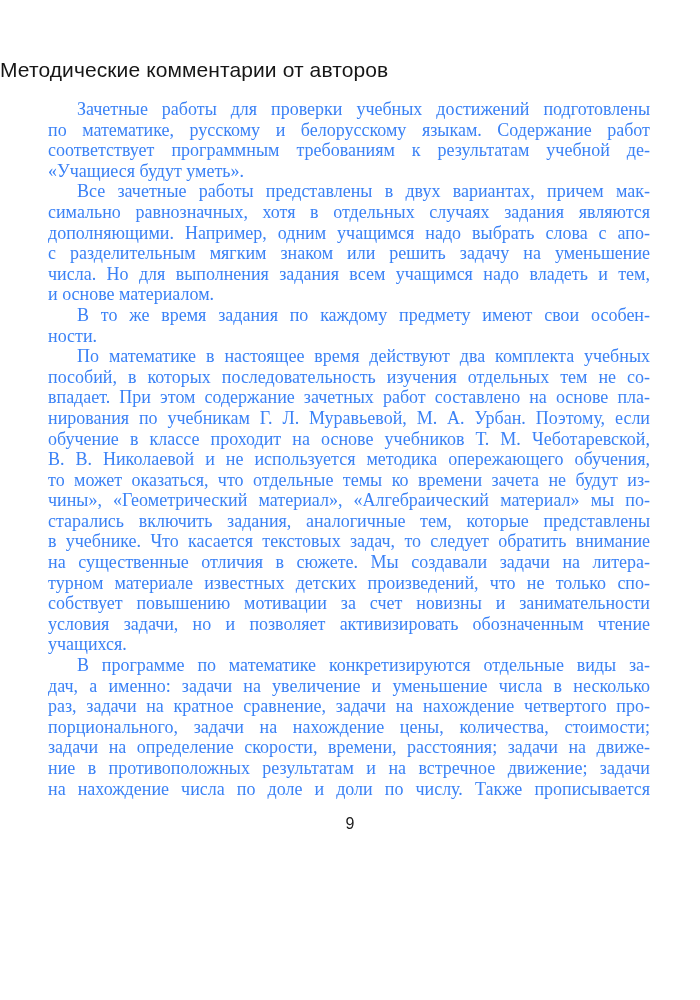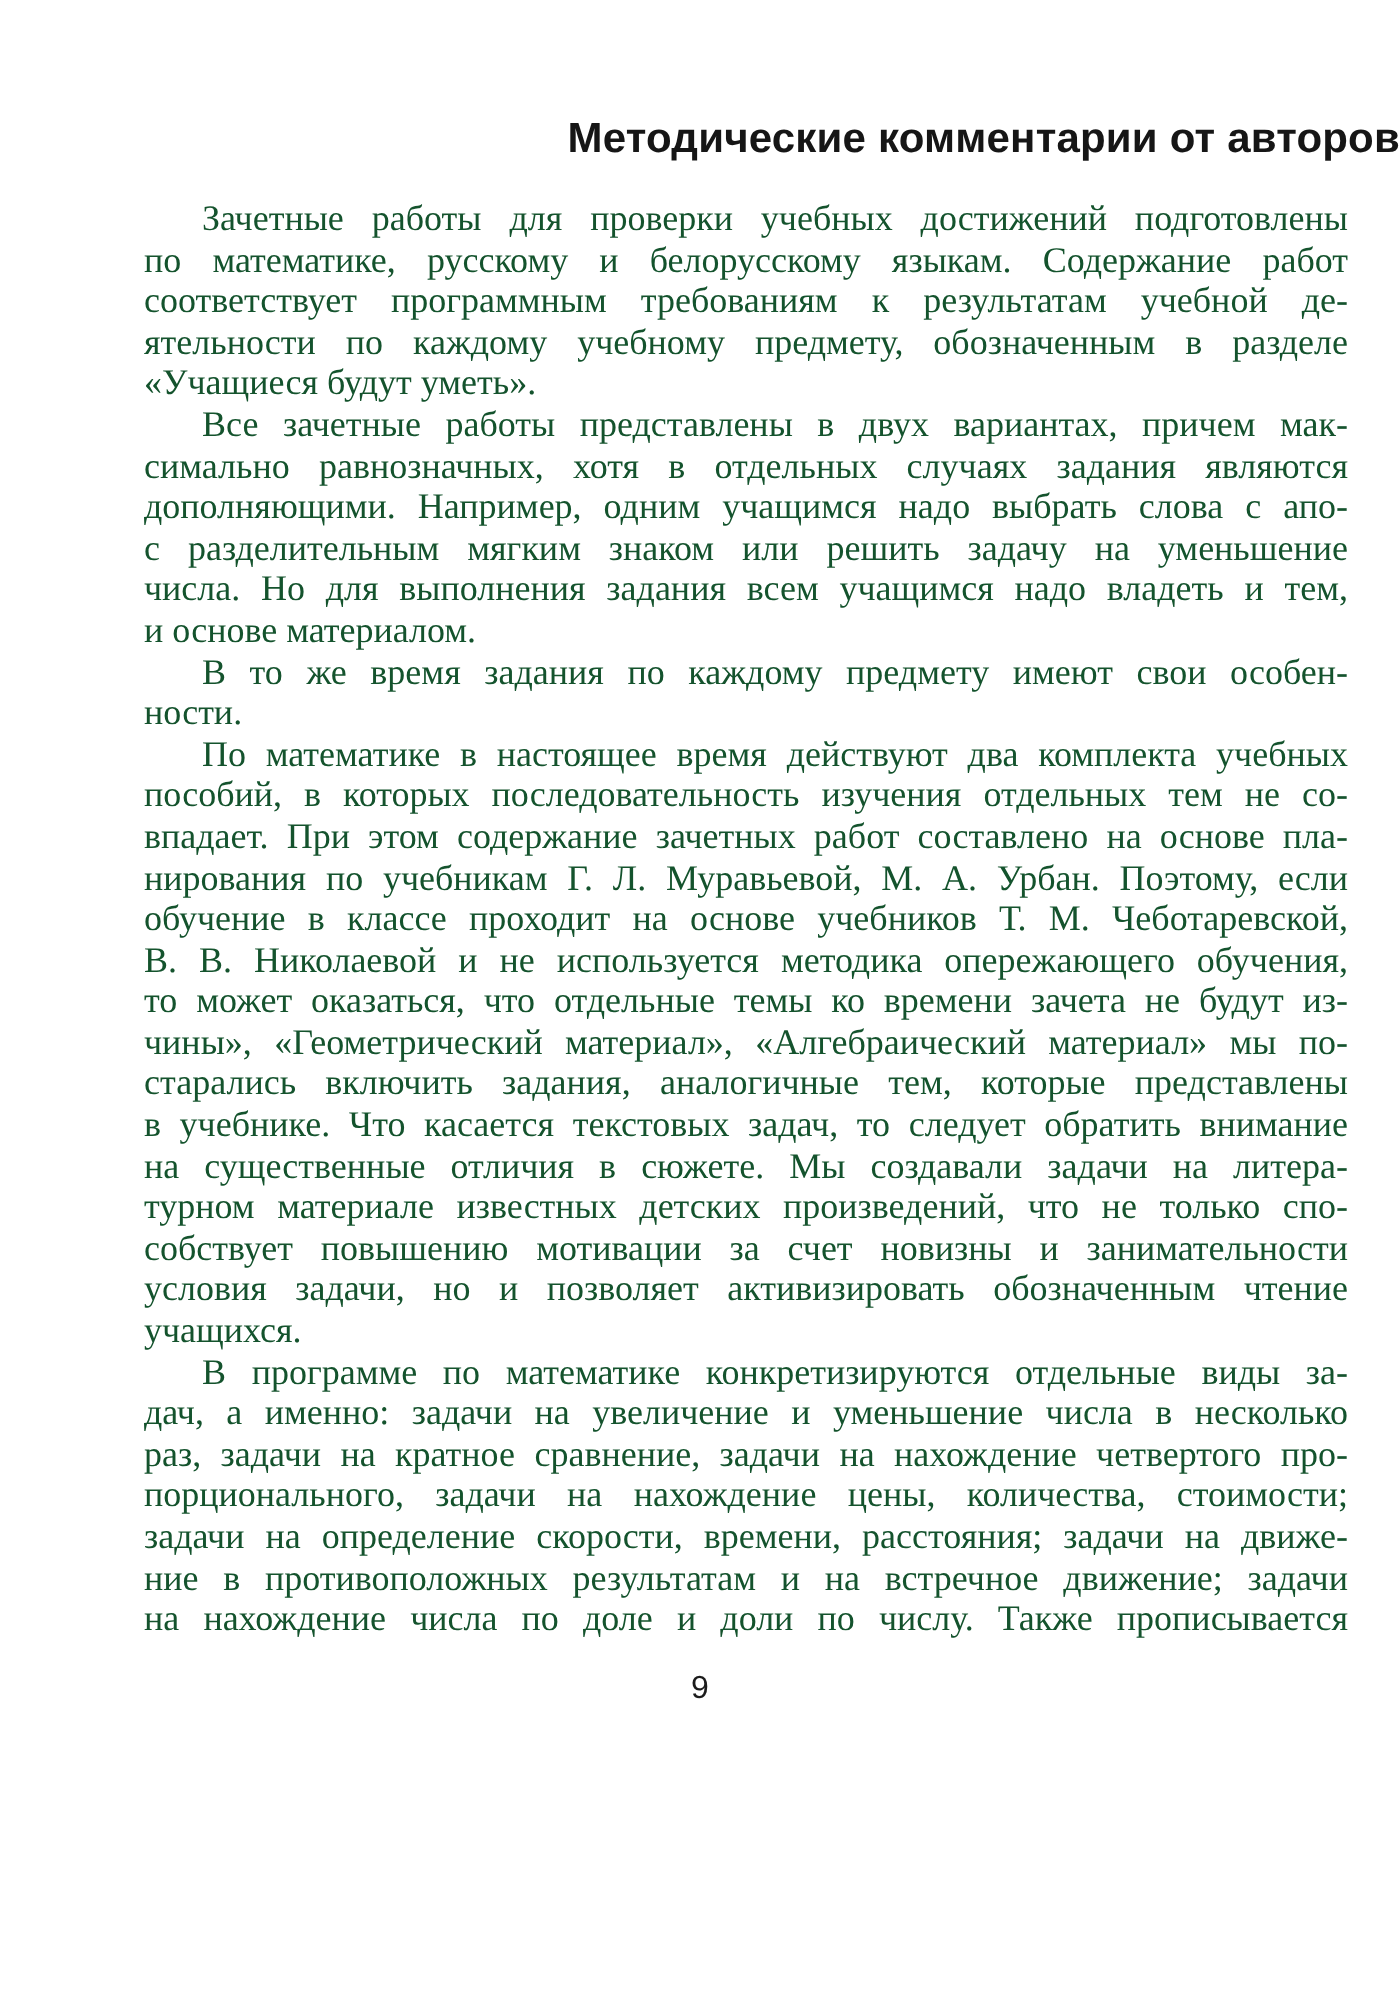--- a/index.html
+++ b/index.html
@@ -12,34 +12,34 @@
     width: 700px;
     height: 1000px;
     background: #ffffff;
     overflow: hidden;
     box-sizing: border-box;
   }
   .page-title {
     margin: 57px 0 0 0;
     padding: 0;
     font-family: "Liberation Sans", "DejaVu Sans", sans-serif;
-    font-weight: bold;
+    font-weight: normal;
     font-size: 21px;
     line-height: 26px;
     letter-spacing: 0.1px;
-    text-align: right;
+    text-align: left;
     color: #161616;
   }
   .body-text {
-    margin: 16px 50px 0 72px;
+    margin: 16px 50px 0 48px;
     width: 602px;
     font-family: "Liberation Serif", "DejaVu Serif", serif;
     font-size: 18px;
     line-height: 20.6px;
-    color: #14532d;
+    color: #3b82f6;
     overflow: hidden;
   }
   .paragraph {
     margin: 0;
     padding: 0;
   }
   .line {
     text-align: justify;
     text-align-last: justify;
     text-justify: inter-word;
@@ -64,21 +64,20 @@
 <body>
 
 <div class="page">
   <h1 class="page-title">Методические комментарии от авторов</h1>
 
   <div class="body-text">
       <div class="paragraph">
         <div class="line first">Зачетные работы для проверки учебных достижений подготовлены</div>
         <div class="line">по математике, русскому и белорусскому языкам. Содержание работ</div>
         <div class="line">соответствует программным требованиям к результатам учебной де-</div>
-        <div class="line">ятельности по каждому учебному предмету, обозначенным в разделе</div>
         <div class="line last">«Учащиеся будут уметь».</div>
       </div>
       <div class="paragraph">
         <div class="line first">Все зачетные работы представлены в двух вариантах, причем мак-</div>
         <div class="line">симально равнозначных, хотя в отдельных случаях задания являются</div>
         <div class="line">дополняющими. Например, одним учащимся надо выбрать слова с апо-</div>
         <div class="line">с разделительным мягким знаком или решить задачу на уменьшение</div>
         <div class="line">числа. Но для выполнения задания всем учащимся надо владеть и тем,</div>
         <div class="line last">и основе материалом.</div>
       </div>

